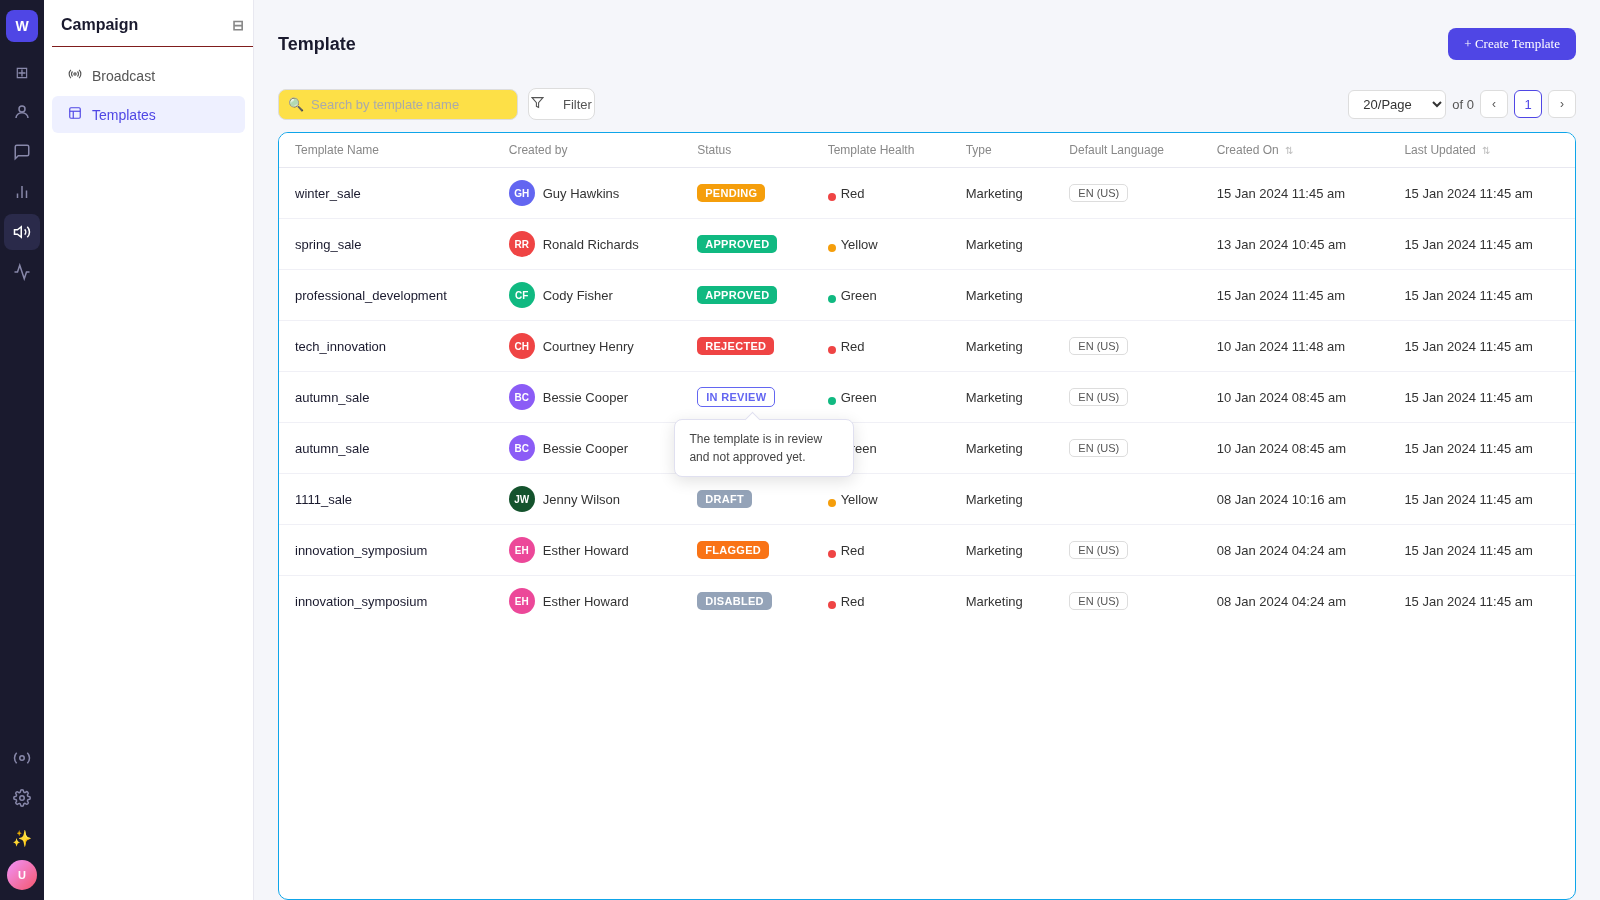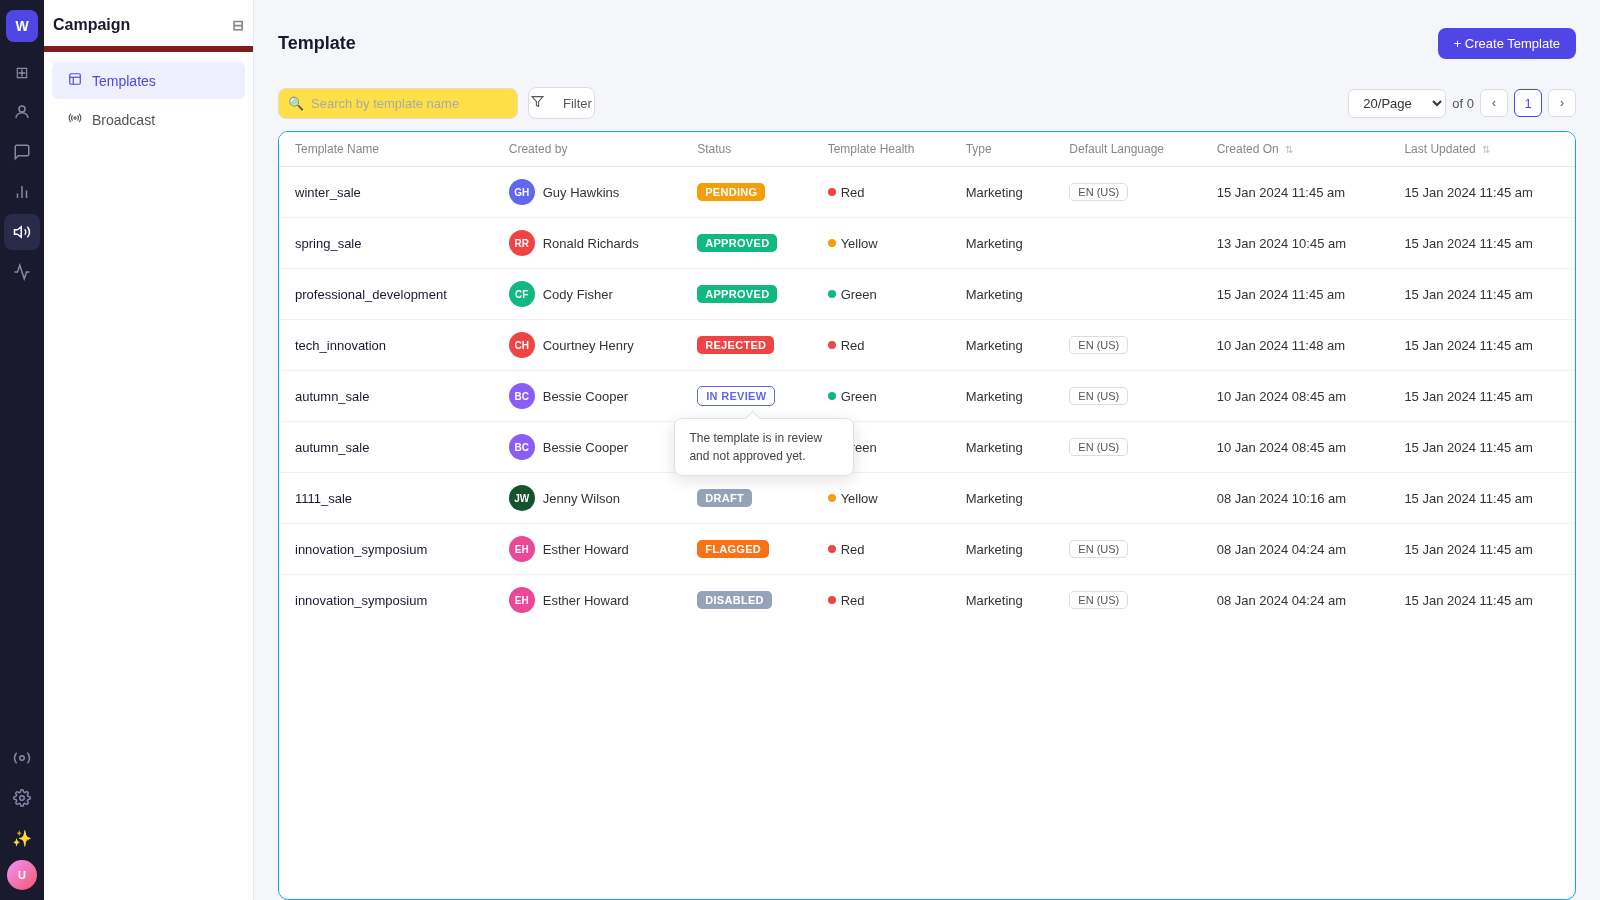--- a/index.html
+++ b/index.html
@@ -46,21 +46,22 @@
     
     .left-nav {
       width: 210px;
       background: white;
       border-right: 1px solid #e8e8f0;
       display: flex;
       flex-direction: column;
     }
     .left-nav-header {
       padding: 16px 9px 12px;
-      border-bottom: 6px solid #7f1d1d;
+      border-bottom: 1px solid #7f1d1d;
+      margin-left: 8px;
     }
     .left-nav-header .campaign-title {
       font-size: 16px;
       font-weight: 600;
       color: #1a1a2e;
       display: flex;
       align-items: center;
       gap: 8px;
     }
     .left-nav-header .campaign-title .collapse-btn {
@@ -107,20 +108,21 @@
       color: white;
       border: none;
       padding: 8px 16px;
       border-radius: 8px;
       font-size: 13px;
       font-weight: 500;
       cursor: pointer;
       display: flex;
       align-items: center;
       gap: 6px;
+      font-family: Liberation Serif, serif;
     }
 
     
     .toolbar {
       padding: 0 24px 12px;
       display: flex;
       align-items: center;
       gap: 10px;
     }
     .search-input-wrap {
@@ -263,21 +265,21 @@
       background: transparent;
       color: #6366f1;
       border: 1.5px solid #6366f1;
       font-size: 11px;
       padding: 3px 8px;
       border-radius: 5px;
       font-weight: 600;
     }
 
     .health-dot {
-      display: flex; align-items: center; gap: 5px;
+      display: flex; align-items: flex-end; gap: 5px;
       font-size: 13px;
     }
     .dot {
       width: 8px; height: 8px;
       border-radius: 50%;
       display: inline-block;
     }
     .dot-red { background: #ef4444; }
     .dot-yellow { background: #f59e0b; }
     .dot-green { background: #10b981; }
@@ -376,38 +378,38 @@
 </div>
 
 <div class="left-nav">
   <div class="left-nav-header">
     <div class="campaign-title">
       <span>Campaign</span>
       <span class="collapse-btn">⊟</span>
     </div>
   </div>
   <div style="padding: 8px 0;">
+    <div class="nav-item">
+      <span>
+        <svg width="14" height="14" viewBox="0 0 24 24" fill="none" stroke="currentColor" stroke-width="2">
+            <circle cx="12" cy="12" r="2"></circle>
+            <path d="M16.24 7.76a6 6 0 0 1 0 8.49m-8.48-.01a6 6 0 0 1 0-8.49m11.31-2.82a10 10 0 0 1 0 14.14m-14.14 0a10 10 0 0 1 0-14.14"></path>
+          </svg>
+      </span>
+      <span>Broadcast</span>
+    </div>
     <div class="nav-item active">
       <span>
         <svg width="14" height="14" viewBox="0 0 24 24" fill="none" stroke="currentColor" stroke-width="2">
             <rect x="3" y="3" width="18" height="18" rx="2"></rect>
             <line x1="3" y1="9" x2="21" y2="9"></line>
             <line x1="9" y1="21" x2="9" y2="9"></line>
           </svg>
       </span>
       <span>Templates</span>
-    </div>
-    <div class="nav-item">
-      <span>
-        <svg width="14" height="14" viewBox="0 0 24 24" fill="none" stroke="currentColor" stroke-width="2">
-            <circle cx="12" cy="12" r="2"></circle>
-            <path d="M16.24 7.76a6 6 0 0 1 0 8.49m-8.48-.01a6 6 0 0 1 0-8.49m11.31-2.82a10 10 0 0 1 0 14.14m-14.14 0a10 10 0 0 1 0-14.14"></path>
-          </svg>
-      </span>
-      <span>Broadcast</span>
     </div>
   </div>
 </div>
 
 <div class="main-content">
   <div class="main-header">
     <h1>Template</h1>
     <button class="create-btn">+ Create Template</button>
   </div>
 

